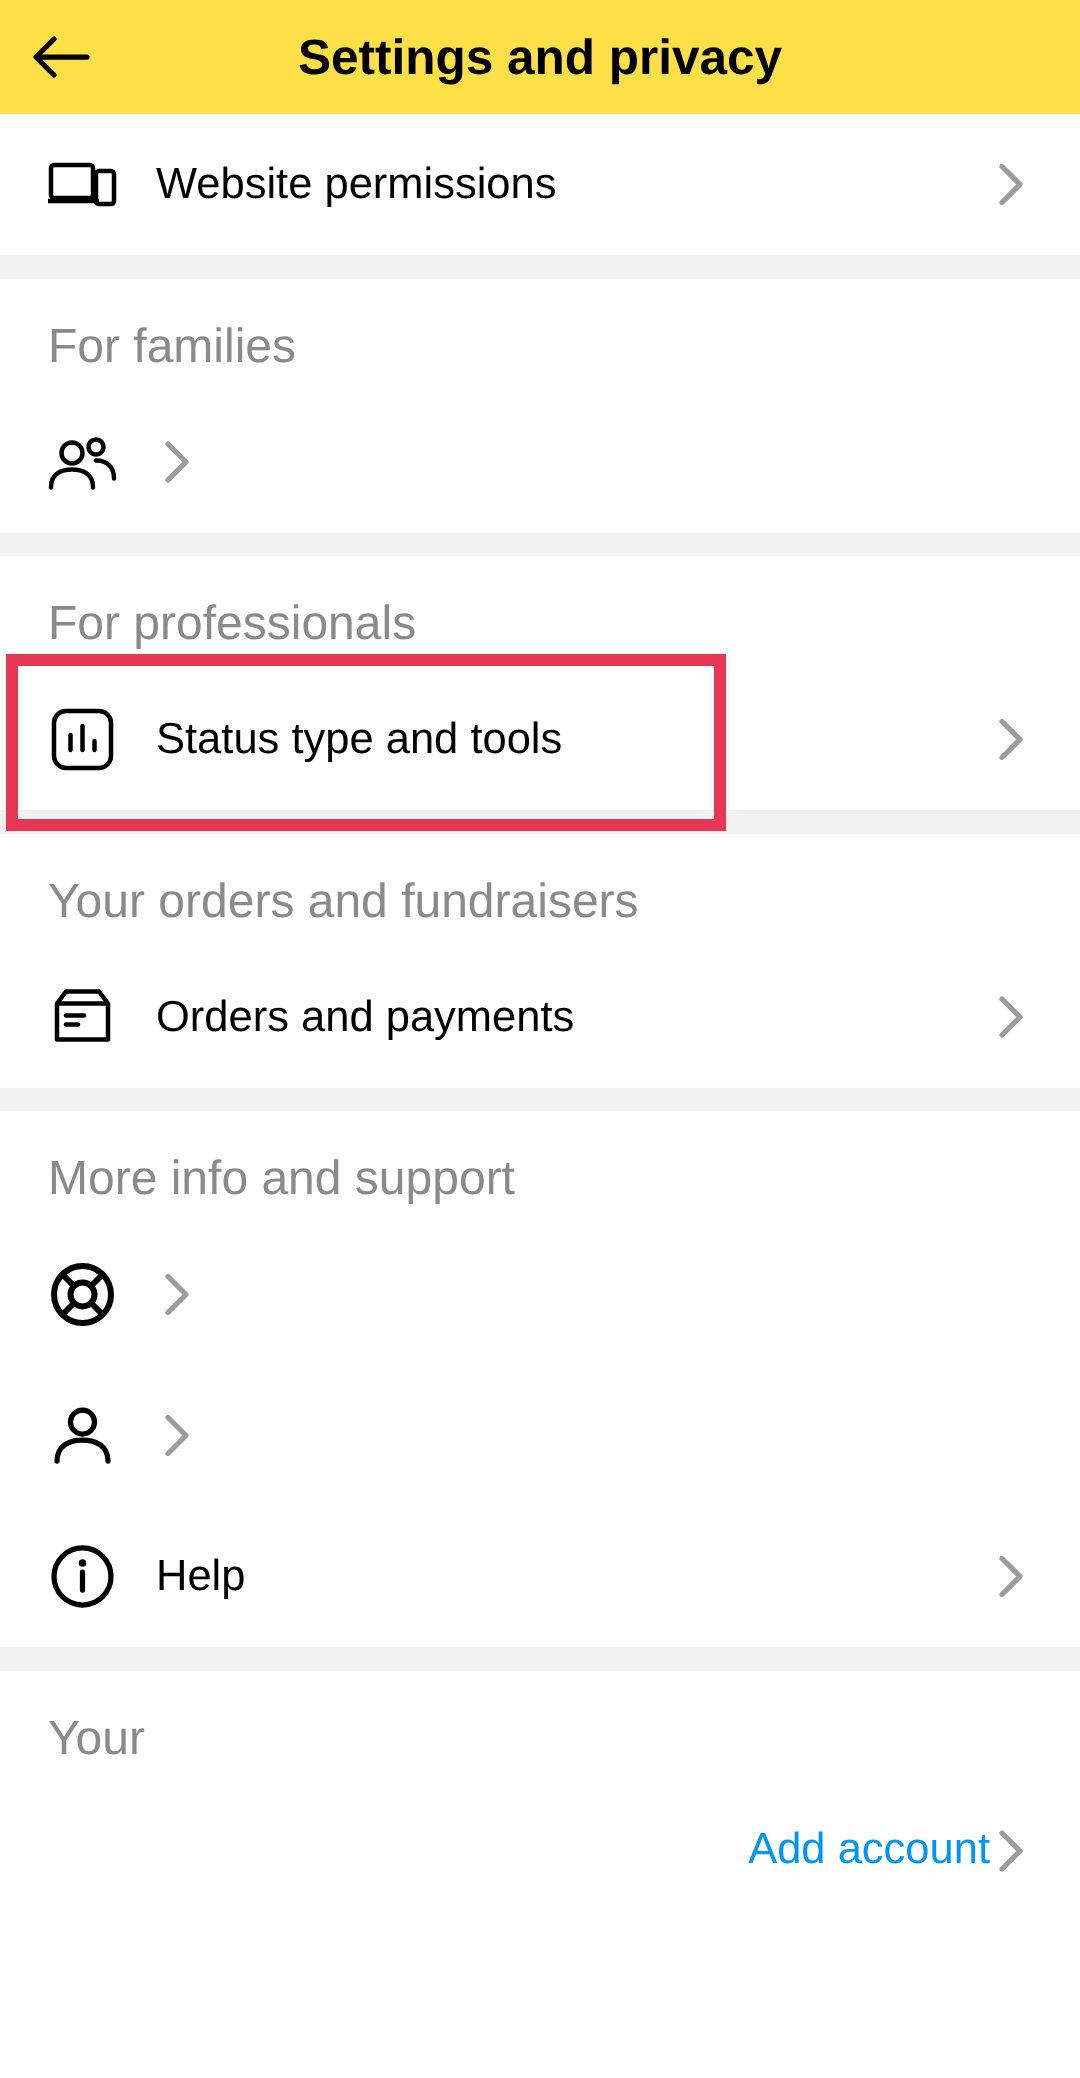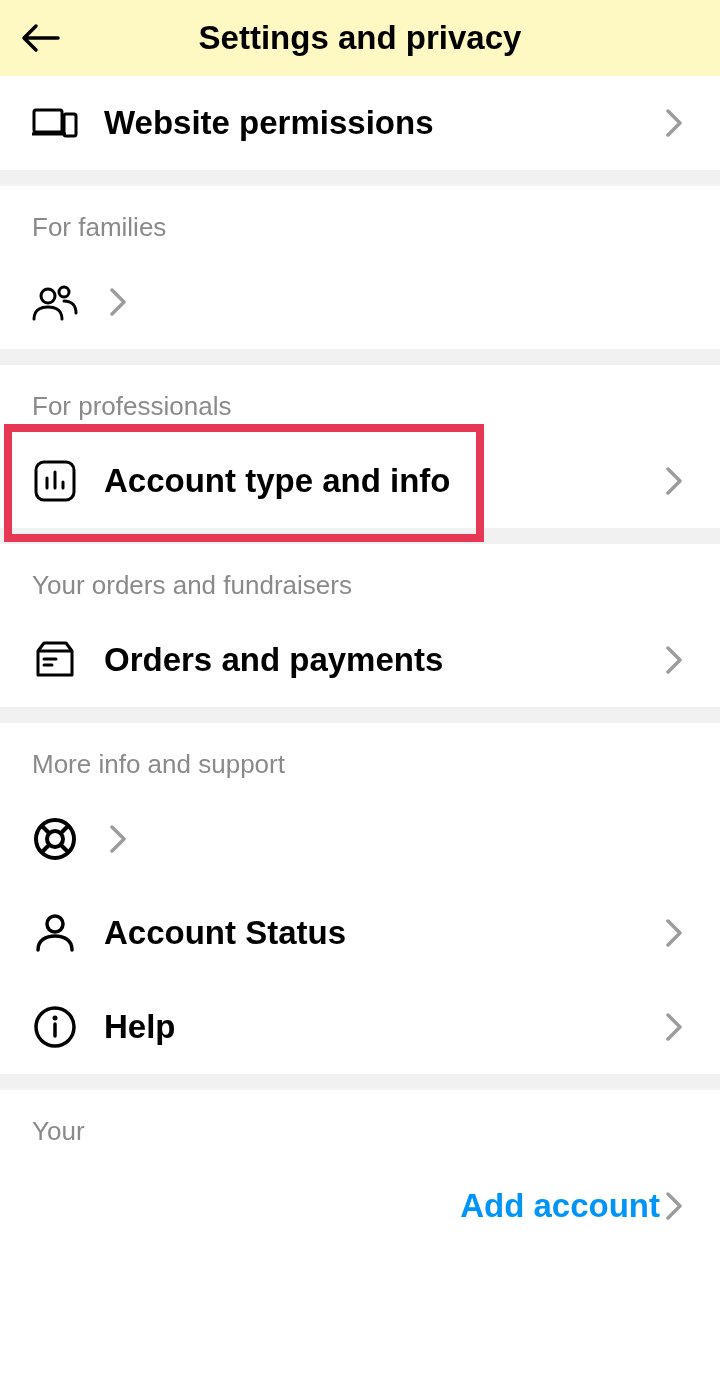--- a/index.html
+++ b/index.html
@@ -1,24 +1,24 @@
 <!DOCTYPE html>
 <html><head>
 <meta charset="utf-8">
 <style>
   * { box-sizing: border-box; margin: 0; padding: 0; }
   html, body { width: 720px; font-family: -apple-system, Helvetica, Arial, sans-serif; background: #fff; color: #000; }
-  .header { display: flex; align-items: center; height: 76px; padding: 0 16px; background: #fef9c3; }
+  .header { display: flex; align-items: center; height: 76px; padding: 0 16px; background: #fde047; }
   .back-icon { width: 48px; height: 48px; display: flex; align-items: center; justify-content: center; }
   .header-title { flex: 1; text-align: center; font-size: 33px; font-weight: 700; margin-right: 48px; }
   .section-gap { height: 16px; background: #f1f1f1; }
-  .section-header { padding: 26px 32px 12px 32px; font-size: 26px; color: #8a8a8a; font-weight: 400; background: #fff; }
+  .section-header { padding: 26px 32px 12px 32px; font-size: 32px; color: #8a8a8a; font-weight: 400; background: #fff; }
   .item { display: flex; align-items: center; padding: 24px 32px; background: #fff; position: relative; }
   .item-icon { width: 46px; height: 46px; display: flex; align-items: center; justify-content: center; margin-right: 26px; flex-shrink: 0; }
-  .item-label { font-size: 33px; font-weight: 700; color: #000; flex: 1; }
+  .item-label { font-size: 29px; font-weight: 400; color: #000; flex: 1; }
   .item-label.link { color: #0095f6; }
   .chevron { width: 28px; height: 28px; display: flex; align-items: center; justify-content: center; flex-shrink: 0; }
   .highlight-box { position: absolute; border: 8px solid #e63754; pointer-events: none; }
   .hl-wrap { position: relative; }
   svg { display: block; }
 </style>
 </head>
 <body>
 
 <div class="header">
@@ -73,21 +73,21 @@
 <div class="hl-wrap">
   <div class="item">
     <div class="item-icon">
       <svg width="46" height="46" viewBox="0 0 46 46">
         <rect x="4" y="4" width="38" height="38" rx="8" stroke="#000" stroke-width="3" fill="none"></rect>
         <line x1="15" y1="30" x2="15" y2="20" stroke="#000" stroke-width="3" stroke-linecap="round"></line>
         <line x1="23" y1="30" x2="23" y2="14" stroke="#000" stroke-width="3" stroke-linecap="round"></line>
         <line x1="31" y1="30" x2="31" y2="24" stroke="#000" stroke-width="3" stroke-linecap="round"></line>
       </svg>
     </div>
-    <div class="item-label">Account type and info</div>
+    <div class="item-label">Status type and tools</div>
     <div class="chevron">
       <svg width="20" height="28" viewBox="0 0 20 28">
           <path d="M4 2 L16 14 L4 26" stroke="#9c9c9c" stroke-width="3.5" fill="none" stroke-linecap="round" stroke-linejoin="round"></path>
         </svg>
     </div>
   </div>
   <div class="highlight-box" style="left:4px; top:-10px; width:480px; height:118px;"></div>
 </div>
 
 <div class="section-gap"></div>
@@ -133,21 +133,20 @@
   </div>
 </div>
 
 <div class="item">
   <div class="item-icon">
     <svg width="46" height="46" viewBox="0 0 46 46">
       <circle cx="23" cy="14" r="8" stroke="#000" stroke-width="3.5" fill="none"></circle>
       <path d="M6 40 C6 30 14 26 23 26 C32 26 40 30 40 40" stroke="#000" stroke-width="3.5" fill="none" stroke-linecap="round"></path>
     </svg>
   </div>
-  <div class="item-label">Account Status</div>
   <div class="chevron">
     <svg width="20" height="28" viewBox="0 0 20 28">
         <path d="M4 2 L16 14 L4 26" stroke="#9c9c9c" stroke-width="3.5" fill="none" stroke-linecap="round" stroke-linejoin="round"></path>
       </svg>
   </div>
 </div>
 
 <div class="item">
   <div class="item-icon">
     <svg width="46" height="46" viewBox="0 0 46 46">

